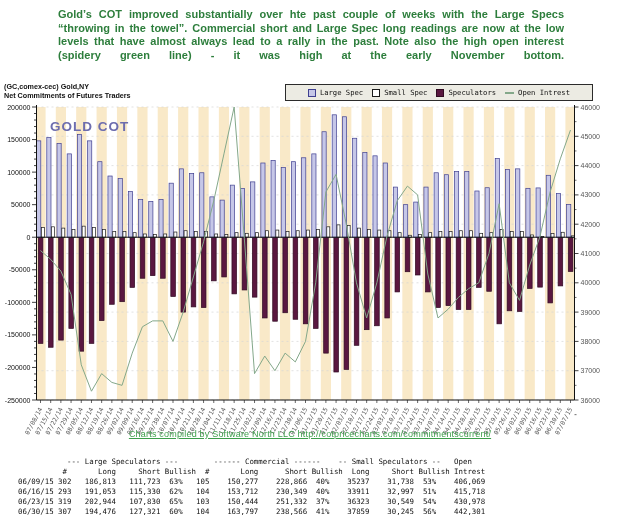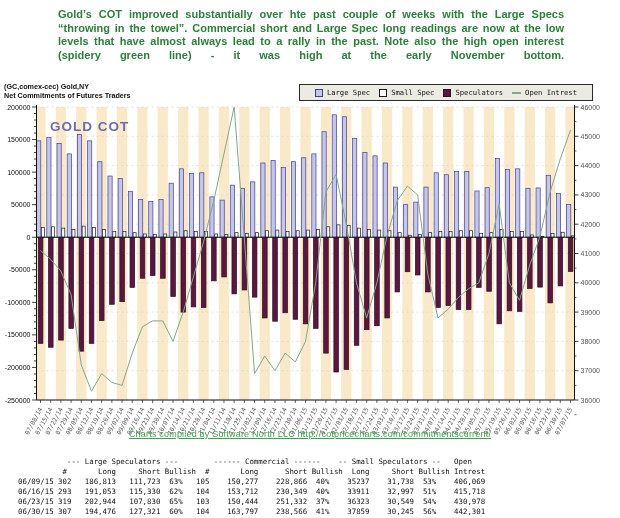--- a/index.html
+++ b/index.html
@@ -5,21 +5,21 @@
   html,body{margin:0;padding:0;background:#fff;}
   .page{position:relative;width:600px;height:518px;background:#fff;overflow:hidden;
         font-family:"Liberation Sans",sans-serif;}
   .commentary{position:absolute;left:58px;top:8px;width:506px;
         color:#2d7e3c;font-weight:bold;font-size:11px;line-height:13.6px;
         text-align:justify;text-align-last:justify;}
   .chart-head{position:absolute;left:4px;top:83px;color:#111;
         font-size:7.2px;font-weight:bold;line-height:8.6px;}
   .legend{position:absolute;right:7px;top:84px;height:13px;
         background:#ecebe3;border:1px solid #2b2b2b;display:flex;align-items:center;
-        gap:9px;padding:1px 15px;font-family:"DejaVu Sans Mono",monospace;font-size:7.2px;color:#111;}
+        gap:9px;padding:1px 22px;font-family:"DejaVu Sans Mono",monospace;font-size:7.2px;color:#111;}
   .legend-item{display:flex;align-items:center;gap:4px;white-space:nowrap;}
   .swatch{display:inline-block;}
   .chart-svg{position:absolute;left:0;top:102px;}
   .credit{position:absolute;left:0;top:429px;width:620px;text-align:center;
         color:#3d9e4b;font-size:9px;letter-spacing:0.2px;text-decoration:underline;}
   .cot-table{position:absolute;left:6px;top:445px;margin:12px;
         font-family:"DejaVu Sans Mono",monospace;font-size:7.4px;line-height:10px;color:#111;
         white-space:pre;}
 </style>
 </head>

